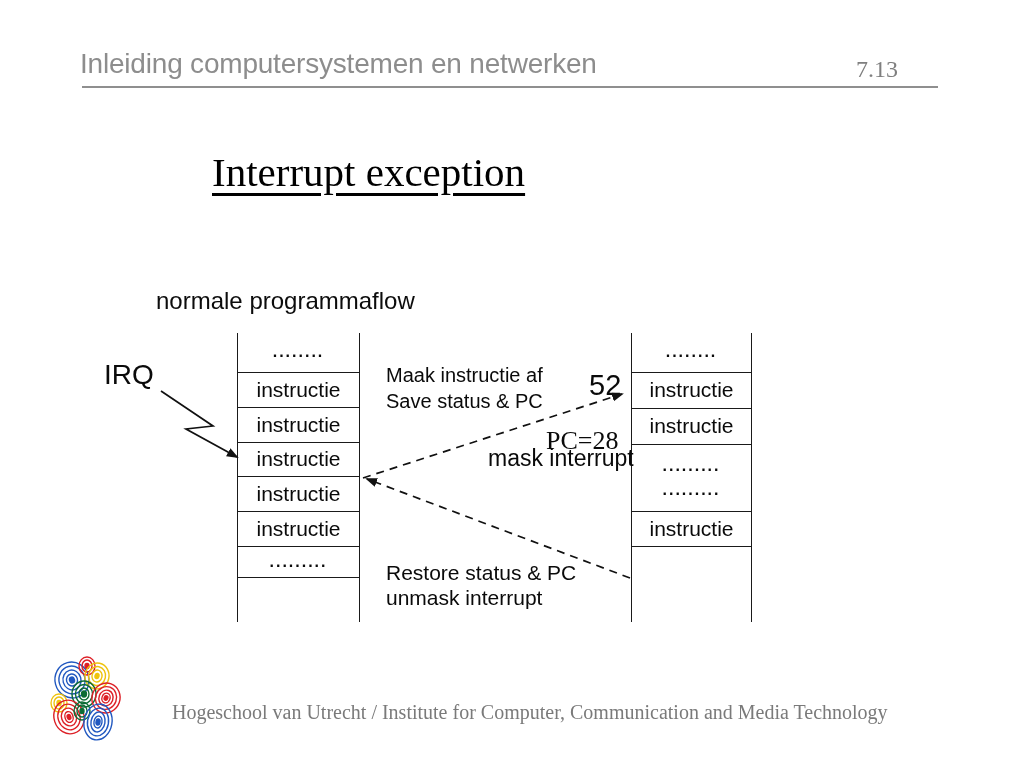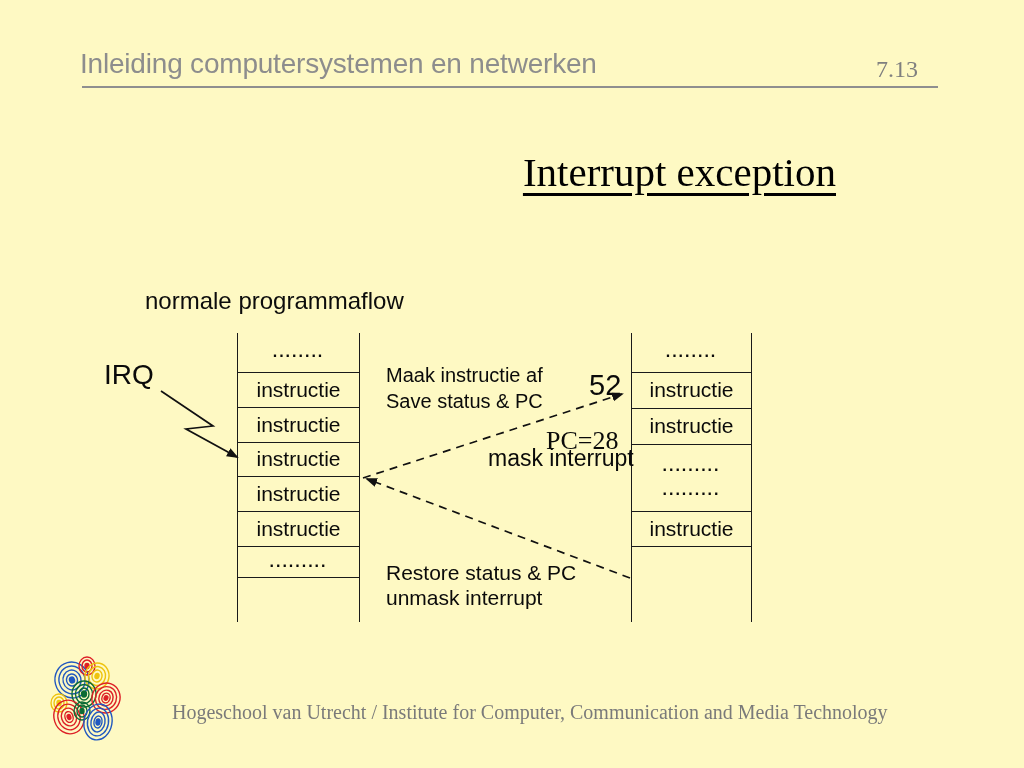--- a/index.html
+++ b/index.html
@@ -2,38 +2,38 @@
 <html style="--logo-blue: #2158c0; --logo-red: #dd1f26; --logo-yellow: #eec30e; --logo-green: #0d6b35; --gray-header: #8d8d8d; --gray-footer: #7a7a7a;"><head>
 <meta charset="utf-8">
 <style>
   :root{
     --logo-blue:#2158c0; --logo-red:#dd1f26; --logo-yellow:#eec30e; --logo-green:#0d6b35;
     --ink:#0d0d0d; --gray-header:#8d8d8d; --gray-footer:#7a7a7a;
   }
   *{box-sizing:border-box}
   body{margin:0;background:#d7d7d7}
   .slide{
-    position:relative;width:1024px;height:768px;background:#fef9c3;
+    position:relative;width:1024px;height:768px;background:#ffffff;
     font-family:"Liberation Sans",sans-serif;color:var(--ink);overflow:hidden;
   }
   .abs{position:absolute}
 
   
   .header-title{left:80px;top:48px;font-size:28px;letter-spacing:-0.2px;color:var(--gray-header);white-space:nowrap}
-  .slide-num{left:856px;top:56px;width:82px;text-align:center;font-family:"Liberation Serif",serif;font-size:24px;color:#7f7f7f}
+  .slide-num{left:856px;top:56px;width:82px;text-align:left;font-family:"Liberation Serif",serif;font-size:24px;color:#7f7f7f}
   .header-line{left:82px;top:86px;width:856px;height:2px;background:#8f8f8f}
 
   
-  .slide-title{left:212px;top:148px;width:624px;text-align:right;
+  .slide-title{left:212px;top:148px;width:624px;text-align:left;
     font-family:"Liberation Serif",serif;font-size:41px;color:#000;
     text-decoration:underline;text-decoration-thickness:2.5px;text-underline-offset:7px;white-space:nowrap}
 
   
   .col-label{font-size:24px;color:#0c0c0c;white-space:nowrap}
-  .label-left{left:145px;top:287px}
+  .label-left{left:156px;top:287px}
   .label-right{left:617px;top:287px}
 
   
   .column{top:333px;height:289px;border-left:1.5px solid #1a1a1a;border-right:1.5px solid #1a1a1a;display:flex;flex-direction:column}
   .col-left{left:237px;width:123px}
   .col-right{left:631px;width:121px}
   .cell{display:flex;align-items:center;justify-content:center;flex-direction:column;
     font-size:21px;color:#0a0a0a;line-height:1.05;white-space:nowrap}
   .cell.sep{border-bottom:1.5px solid #1a1a1a}
   .dots{font-weight:700;letter-spacing:2px;font-size:16px}

